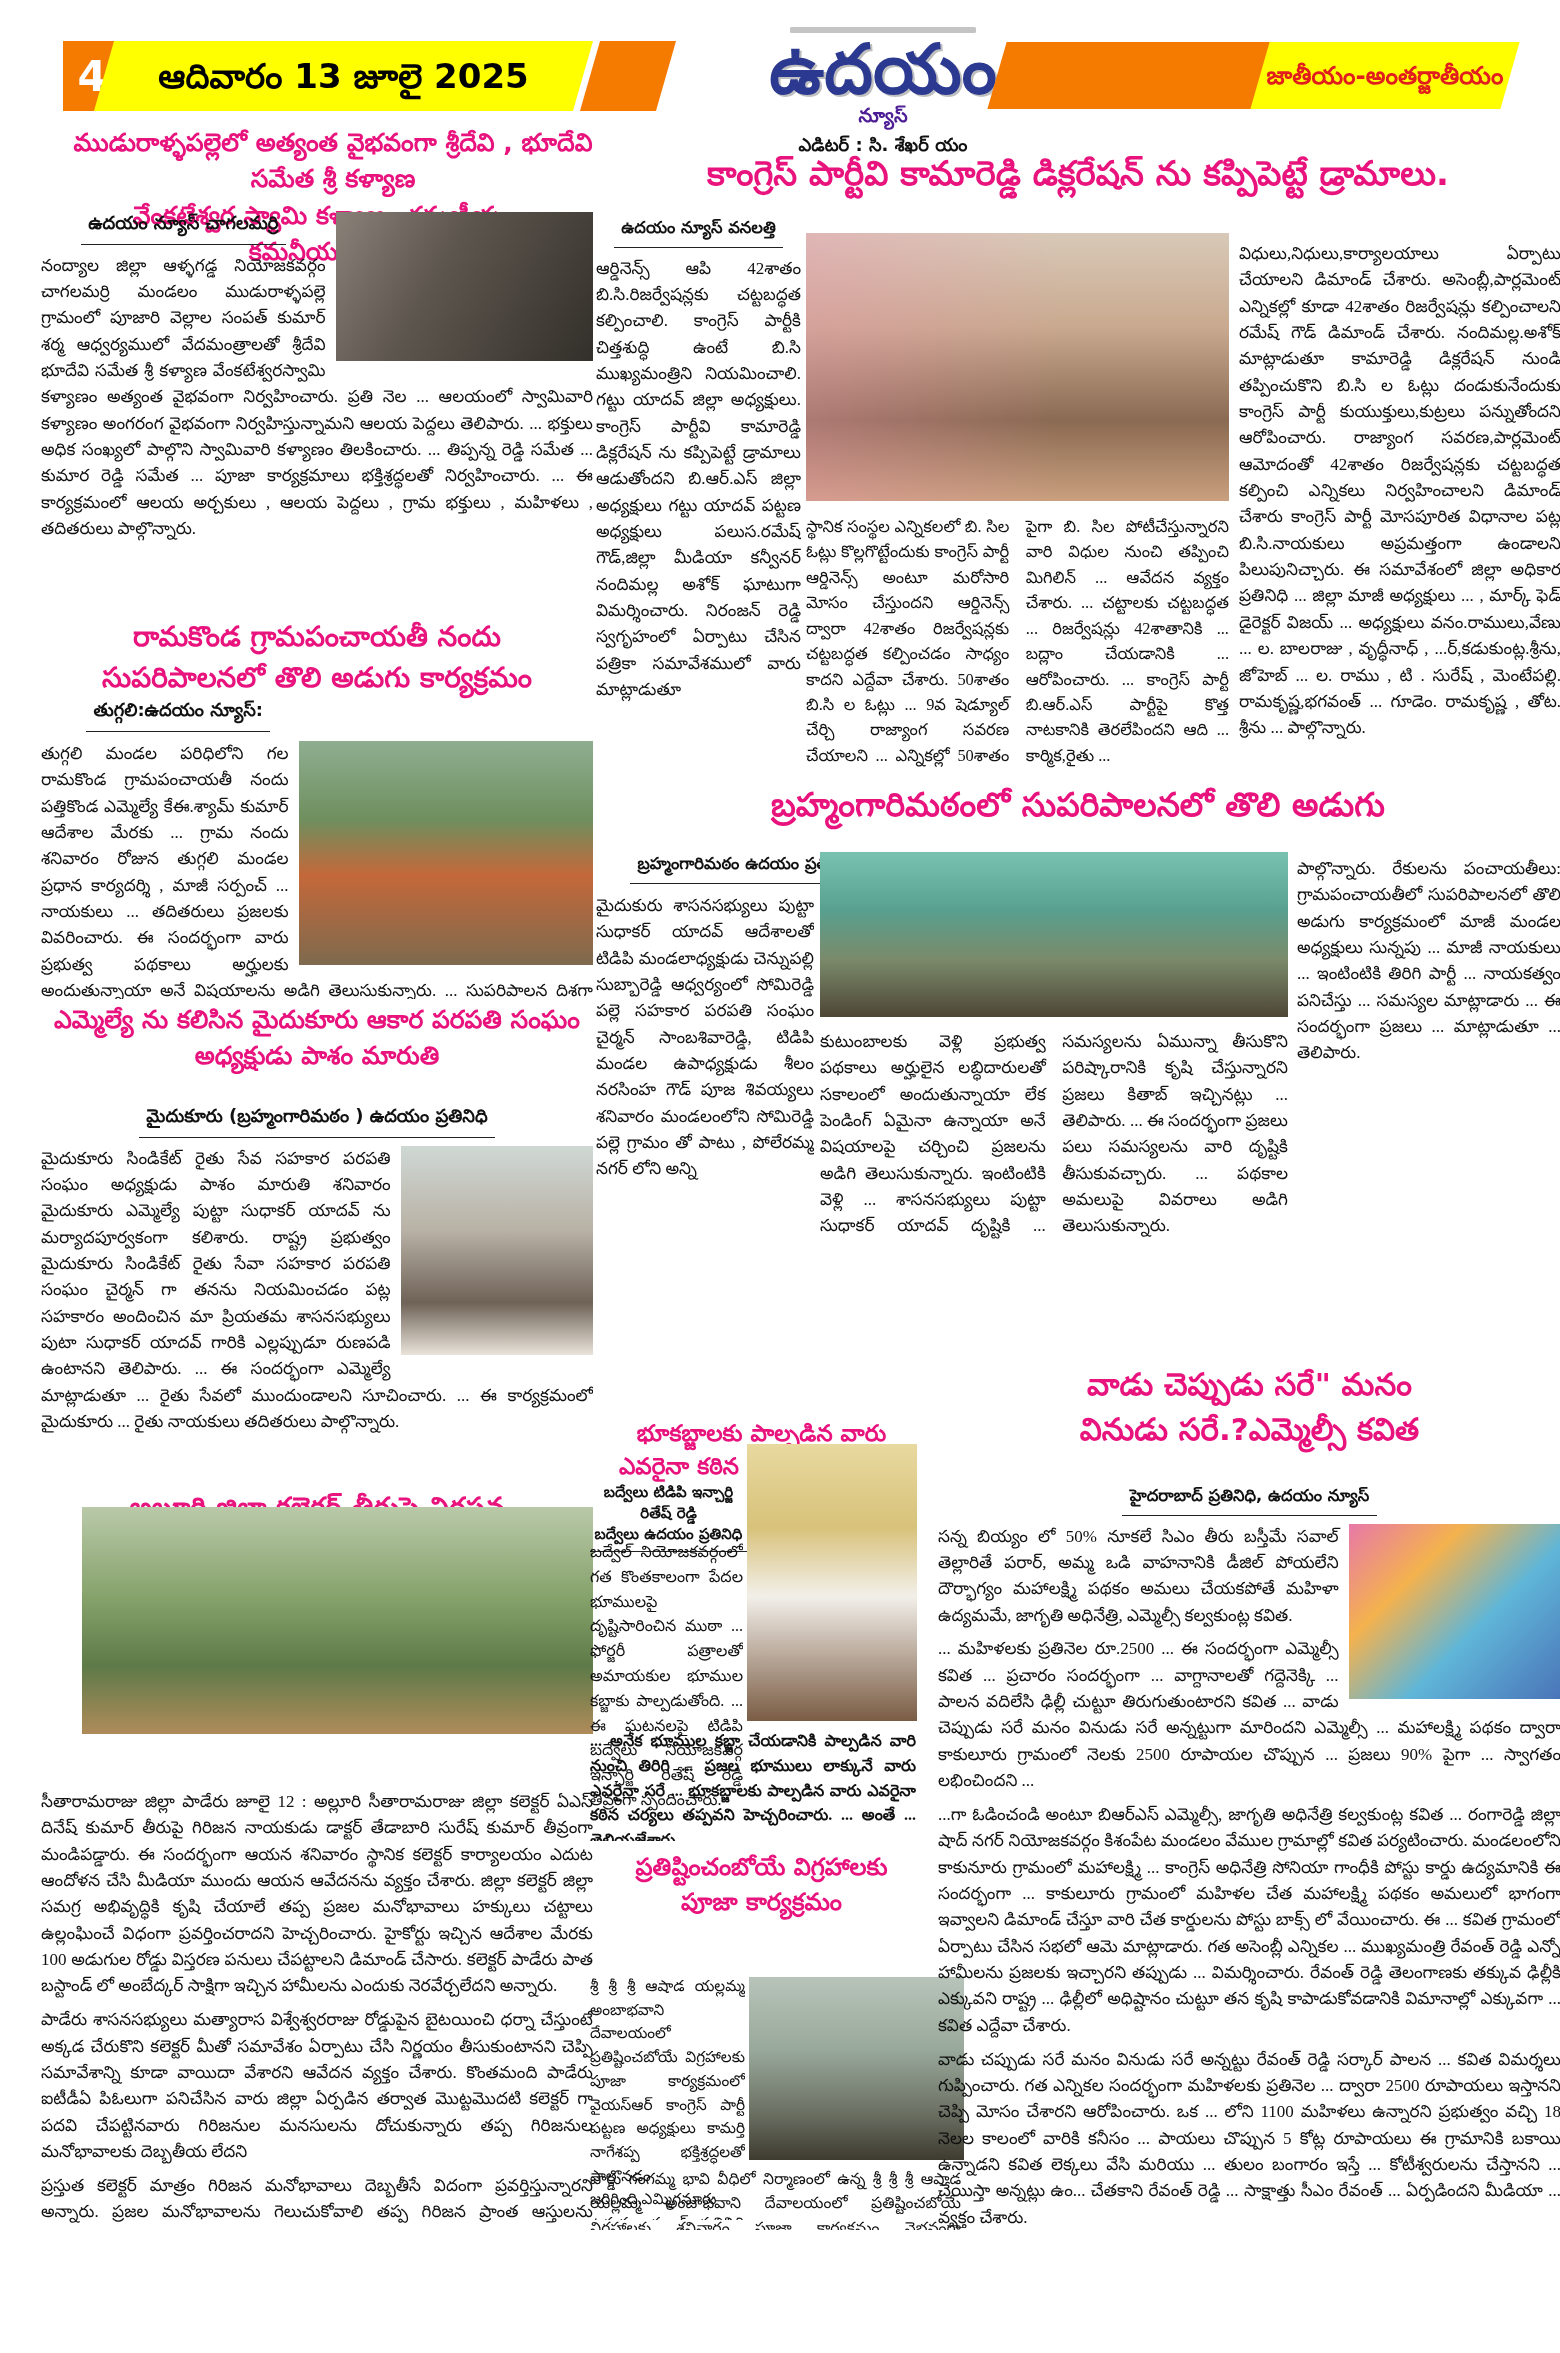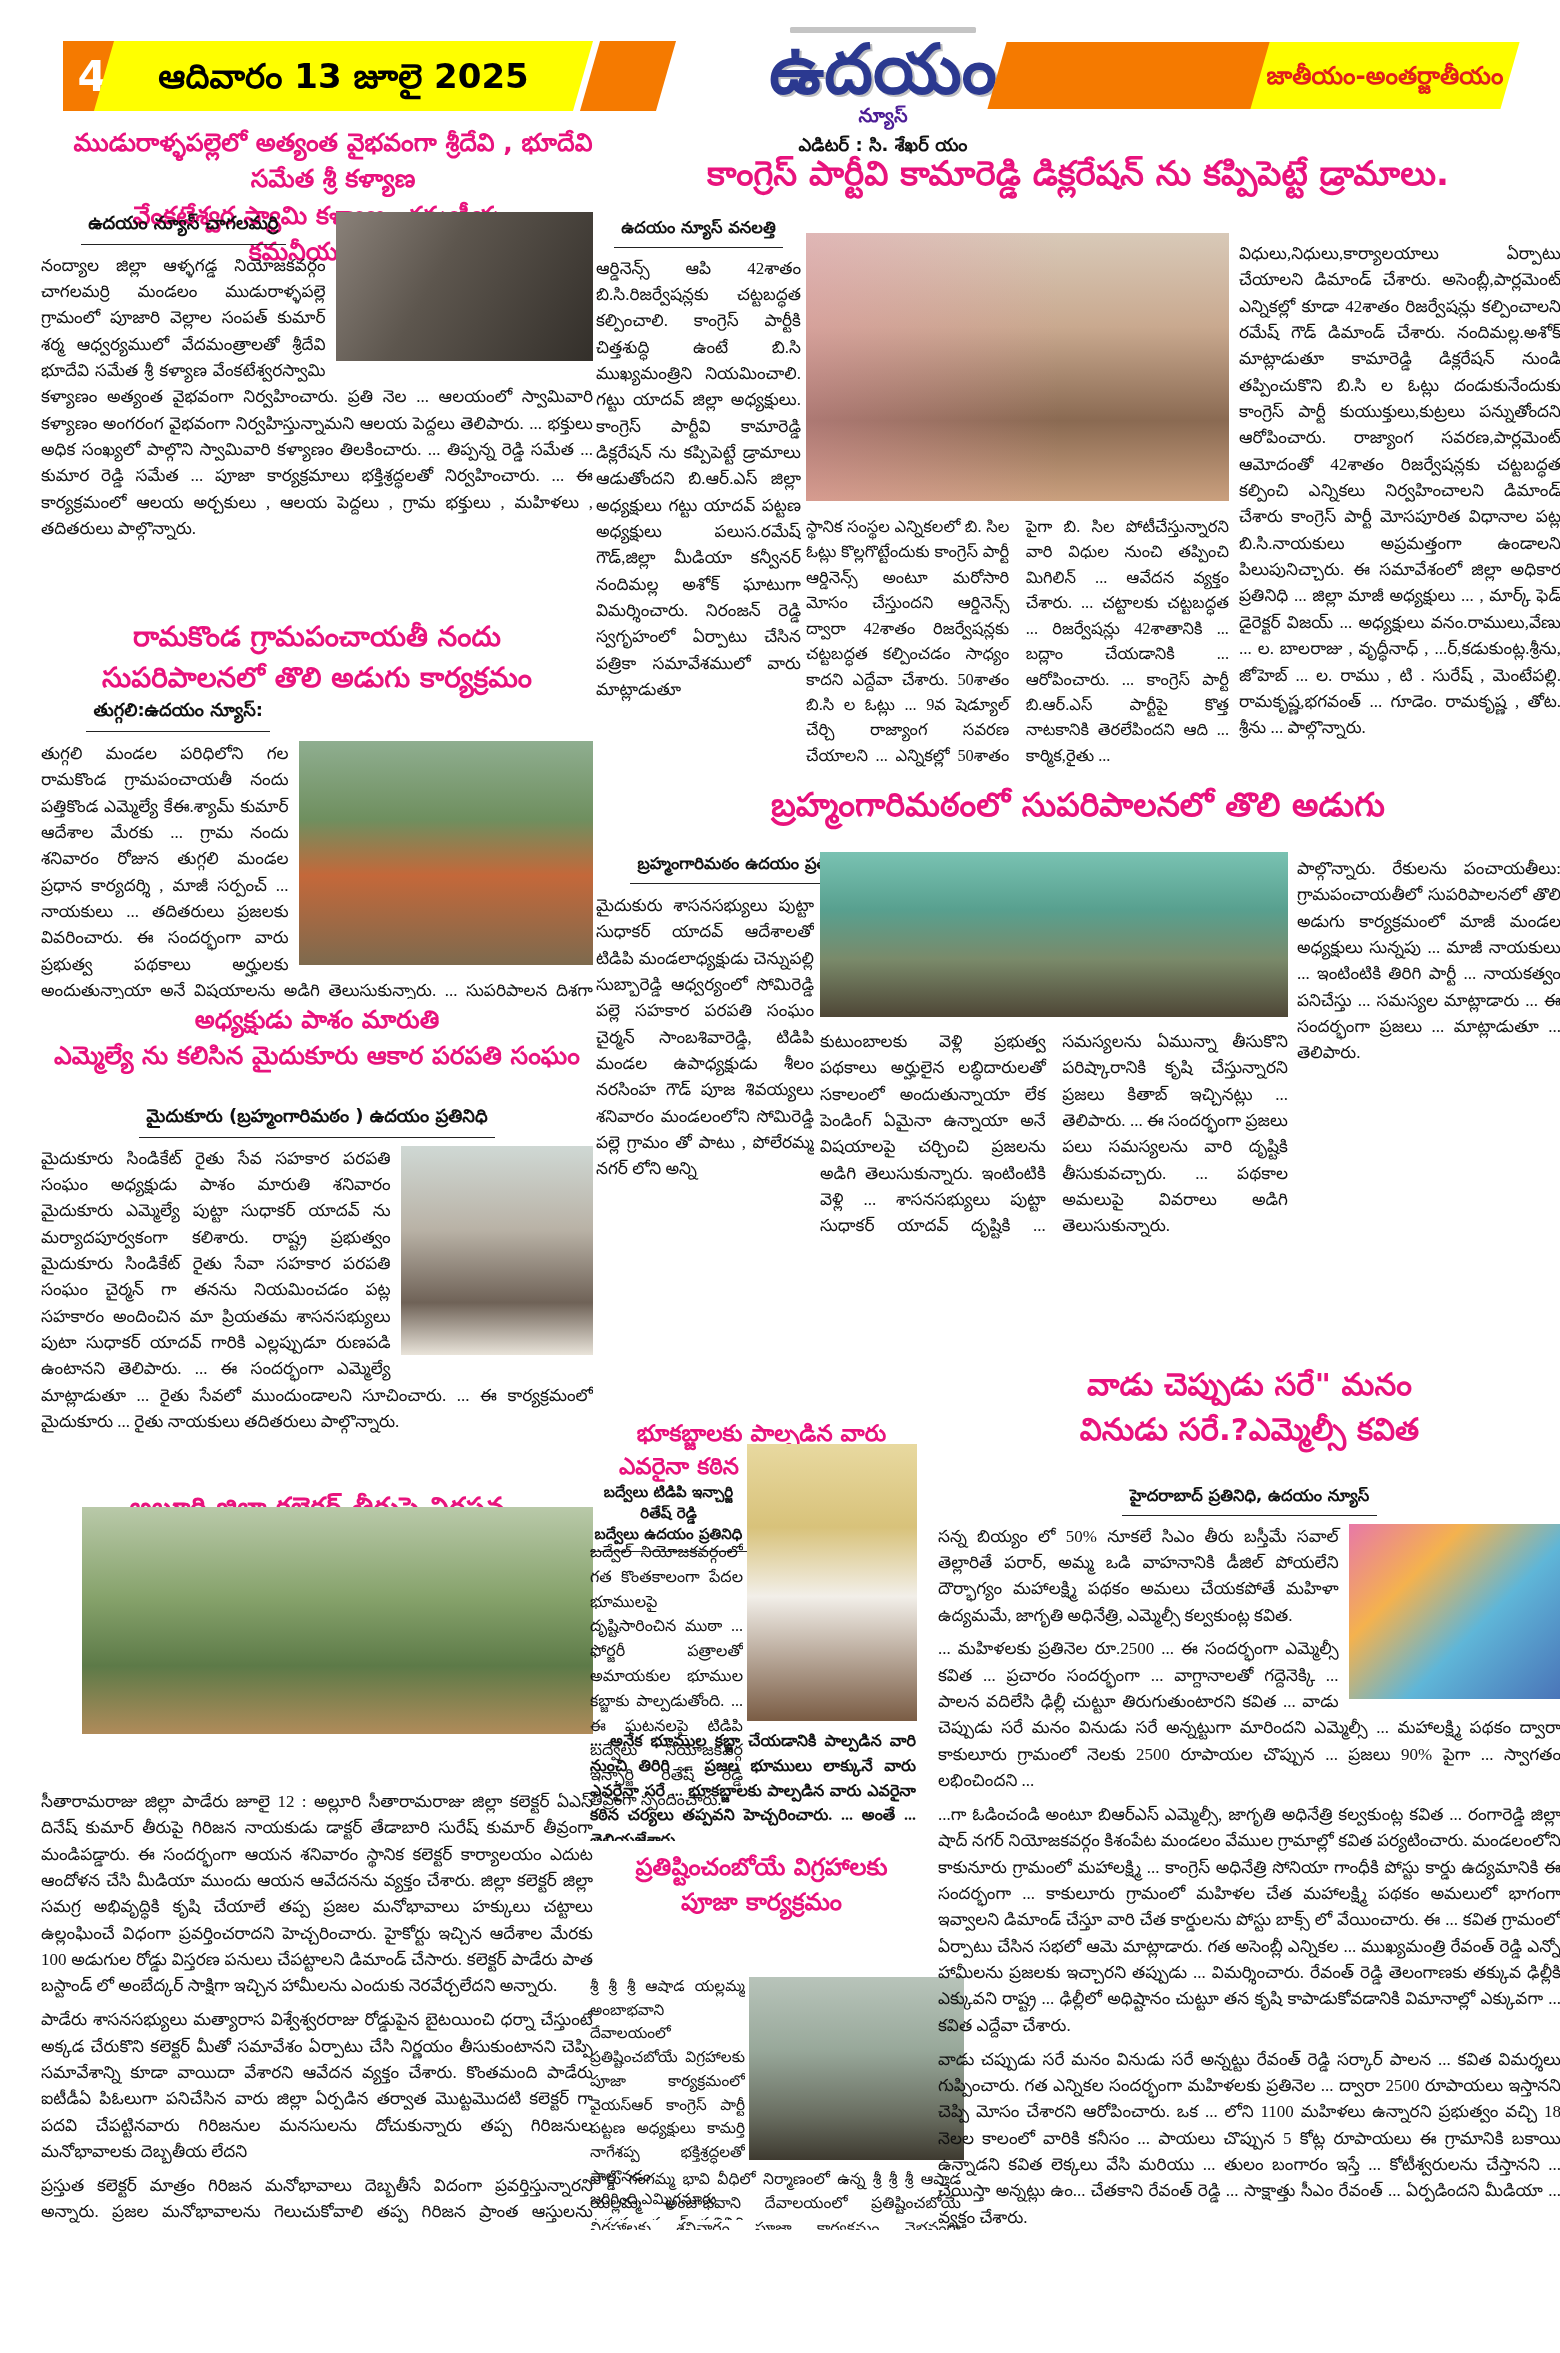--- a/index.html
+++ b/index.html
@@ -81,22 +81,22 @@
   </div>
   <div class="abs" style="left:41px;top:699px;width:552px;height:300px;overflow:hidden;">
     <div style="text-align:left;padding-left:45px;margin-bottom:9px;">
       <span class="byline">తుగ్గలి:ఉదయం న్యూస్:</span>
     </div>
     <div class="photo ph-r" style="width:294px;height:224px;background:linear-gradient(180deg,#8fae90 0%,#6f8f5f 35%,#c4683a 60%,#7d6a4e 100%);"></div>
     <div class="bt">తుగ్గలి మండల పరిధిలోని గల రామకొండ గ్రామపంచాయతీ నందు పత్తికొండ ఎమ్మెల్యే కేఈ.శ్యామ్ కుమార్ ఆదేశాల మేరకు ... గ్రామ నందు శనివారం రోజున తుగ్గలి మండల ప్రధాన కార్యదర్శి , మాజీ సర్పంచ్ ... నాయకులు ... తదితరులు ప్రజలకు వివరించారు. ఈ సందర్భంగా వారు ప్రభుత్వ పథకాలు అర్హులకు అందుతున్నాయా అనే విషయాలను అడిగి తెలుసుకున్నారు. ... సుపరిపాలన దిశగా తొలి అడుగు కార్యక్రమం నిర్వహించారు. ... ఈ కార్యక్రమంలో గ్రామ ప్రజలు , నాయకులు , తదితరులు పాల్గొన్నారు.</div>
   </div>
 
   <div class="abs h-pink" style="left:41px;top:1002px;width:552px;font-size:25px;">
+    <span class="h-line">ఎమ్మెల్యే ను కలిసిన మైదుకూరు ఆకార పరపతి సంఘం</span>
     <span class="h-line">అధ్యక్షుడు పాశం మారుతి</span>
-    <span class="h-line">ఎమ్మెల్యే ను కలిసిన మైదుకూరు ఆకార పరపతి సంఘం</span>
   </div>
   <div class="abs" style="left:41px;top:1105px;width:552px;height:344px;overflow:hidden;">
     <div class="byline-wrap">
       <span class="byline">మైదుకూరు (బ్రహ్మంగారిమఠం ) ఉదయం ప్రతినిధి</span>
     </div>
     <div class="photo ph-r" style="width:192px;height:209px;background:linear-gradient(180deg,#cfd8d4 0%,#b9b2a6 40%,#6f6257 75%,#e9e4da 100%);"></div>
     <div class="bt">మైదుకూరు సిండికేట్ రైతు సేవ సహకార పరపతి సంఘం అధ్యక్షుడు పాశం మారుతి శనివారం మైదుకూరు ఎమ్మెల్యే పుట్టా సుధాకర్ యాదవ్ ను మర్యాదపూర్వకంగా కలిశారు. రాష్ట్ర ప్రభుత్వం మైదుకూరు సిండికేట్ రైతు సేవా సహకార పరపతి సంఘం చైర్మన్ గా తనను నియమించడం పట్ల సహకారం అందించిన మా ప్రియతమ శాసనసభ్యులు పుటా సుధాకర్ యాదవ్ గారికి ఎల్లప్పుడూ రుణపడి ఉంటానని తెలిపారు. ... ఈ సందర్భంగా ఎమ్మెల్యే మాట్లాడుతూ ... రైతు సేవలో ముందుండాలని సూచించారు. ... ఈ కార్యక్రమంలో మైదుకూరు ... రైతు నాయకులు తదితరులు పాల్గొన్నారు.</div>
   </div>
 
   <div class="abs h-pink" style="left:41px;top:1452px;width:552px;font-size:28px;margin-top:36px;">

